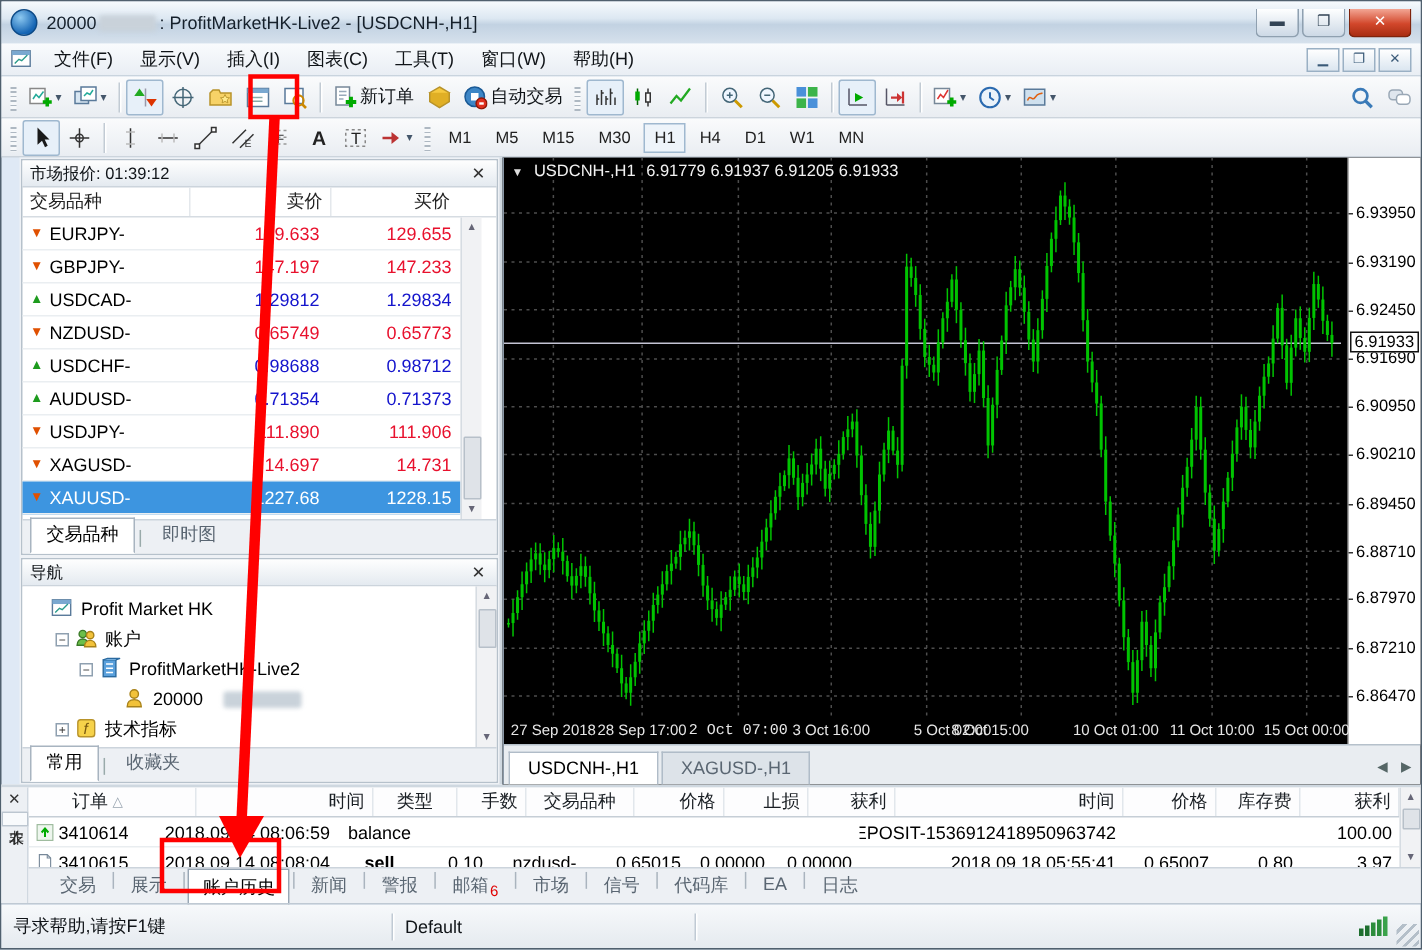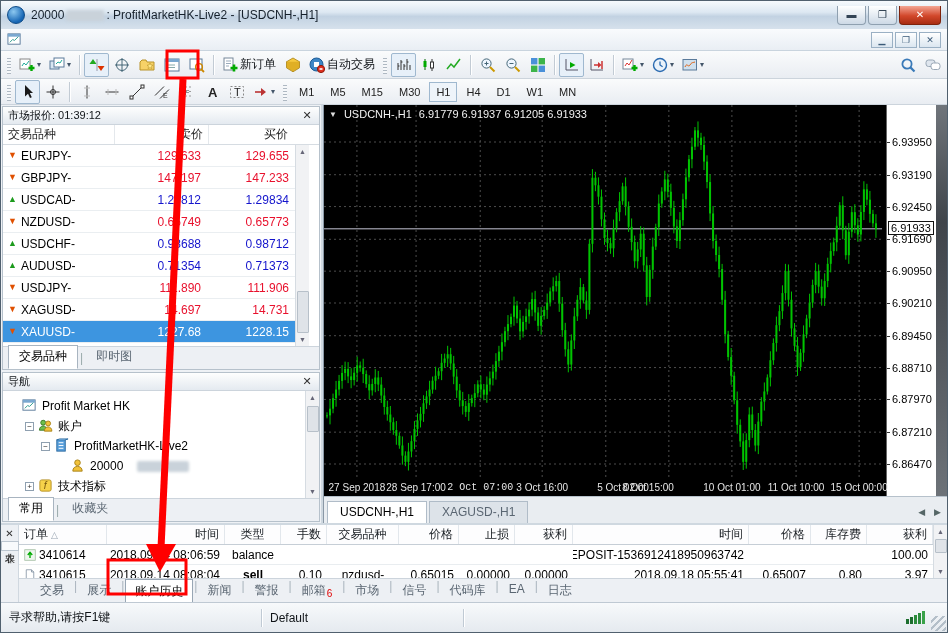--- a/index.html
+++ b/index.html
@@ -24,21 +24,21 @@
   .grip{width:4px;height:18px;margin:0 4px;background:repeating-linear-gradient(0deg,#aeb8c2 0 1px,#f6f8fa 1px 3px);}
   .sep{width:1px;height:20px;background:#c2cbd4;margin:0 4px;box-shadow:1px 0 0 #fff;}
   .tb{height:24px;min-width:25px;display:flex;align-items:center;justify-content:center;gap:2px;padding:0 3px;border:1px solid transparent;border-radius:2px;}
   .tb.press{background:#e7f0f9;border-color:#9fb8cf;}
   .tb-label{font-size:12px;color:#101418;white-space:nowrap;}
   .caret{font-size:8px;color:#44566a;}
   .spacer{flex:1;}
   .tf{font-size:11px;color:#222;padding:3px 6px;border:1px solid transparent;margin:0 1px;}
   .tf.on{background:#eef4fa;border-color:#9fb8cf;}
   
-  .main{flex:1;display:flex;min-height:0;}
+  .main{flex:1;display:flex;min-height:0;padding-left:12px;}
   .leftcol{width:322px;flex:0 0 322px;display:flex;flex-direction:column;background:#eef1f5;border-right:2px solid #cfd8e0;}
   .panel{display:flex;flex-direction:column;background:#fff;border:1px solid #b6c1cb;margin:1px;}
   .p-head{height:18px;flex:0 0 18px;background:linear-gradient(#fefefe,#e4eaf0);display:flex;align-items:center;padding:0 5px;font-size:11px;color:#101418;border-bottom:1px solid #ccd4dc;}
   .p-close{margin-left:auto;font-size:11px;color:#333;width:14px;text-align:center;}
   #market-watch{height:264px;flex:0 0 264px;}
   #navigator{flex:1;min-height:0;}
   .mw-cols{display:flex;height:20px;flex:0 0 20px;align-items:center;font-size:12px;color:#222;border-bottom:1px solid #d6dce2;}
   .mwc{padding:0 5px;border-right:1px solid #e4e8ec;height:100%;display:flex;align-items:center;}
   .mw-body{flex:1;display:flex;min-height:0;}
   .mw-rows{width:292px;}
@@ -131,20 +131,29 @@
     </span>
   </div>
 
   <div class="menubar">
     <span class="nicon" style="margin-right: 4px; display: inline-flex;">
         <svg viewBox="0 0 16 16" width="15" height="15">
           <rect x="1" y="2" width="13" height="11" fill="#fff" stroke="#5a7a9a"></rect>
           <rect x="1" y="2" width="13" height="3" fill="#7aa8d0"></rect>
           <path d="M3 11l3-3 2 1 4-4" stroke="#2a9a8a" fill="none"></path>
         </svg>
+      </span>
+    <span id="menus" style="display:flex">
+        <span class="menu-item">文件(F)</span>
+        <span class="menu-item">显示(V)</span>
+        <span class="menu-item">插入(I)</span>
+        <span class="menu-item">图表(C)</span>
+        <span class="menu-item">工具(T)</span>
+        <span class="menu-item">窗口(W)</span>
+        <span class="menu-item">帮助(H)</span>
       </span>
     <span class="mb-ctrls">
       <span class="mb-ctrl">▁</span>
       <span class="mb-ctrl">❐</span>
       <span class="mb-ctrl">✕</span>
     </span>
   </div>
 
   <div class="toolbar">
     <span class="grip"></span>
@@ -1085,21 +1094,21 @@
 
   <div class="terminal">
     <div class="t-rail">
       <span class="rail-x">✕</span>
       <span class="rail-tab">非农</span>
     </div>
     <div class="t-main">
       <div class="t-gridwrap">
         <div class="t-grid" id="t-grid">
             <div class="t-hrow">
-              <span class="t-hcell " style="flex: 0 0 88px;">订单<span class="sort-glyph">△</span></span>
+              <span class="t-hcell " style="flex: 0 0 88px; margin-left: 24px;">订单<span class="sort-glyph">△</span></span>
               <span class="t-hcell al-r" style="flex: 0 0 118px;">时间</span>
               <span class="t-hcell al-c" style="flex: 0 0 56px;">类型</span>
               <span class="t-hcell al-r" style="flex: 0 0 46px;">手数</span>
               <span class="t-hcell al-c" style="flex: 0 0 72px;">交易品种</span>
               <span class="t-hcell al-r" style="flex: 0 0 60px;">价格</span>
               <span class="t-hcell al-r" style="flex: 0 0 56px;">止损</span>
               <span class="t-hcell al-r" style="flex: 0 0 58px;">获利</span>
               <span class="t-hcell al-r" style="flex: 1 1 0%;">时间</span>
               <span class="t-hcell al-r" style="flex: 0 0 62px;">价格</span>
               <span class="t-hcell al-r" style="flex: 0 0 56px;">库存费</span>

